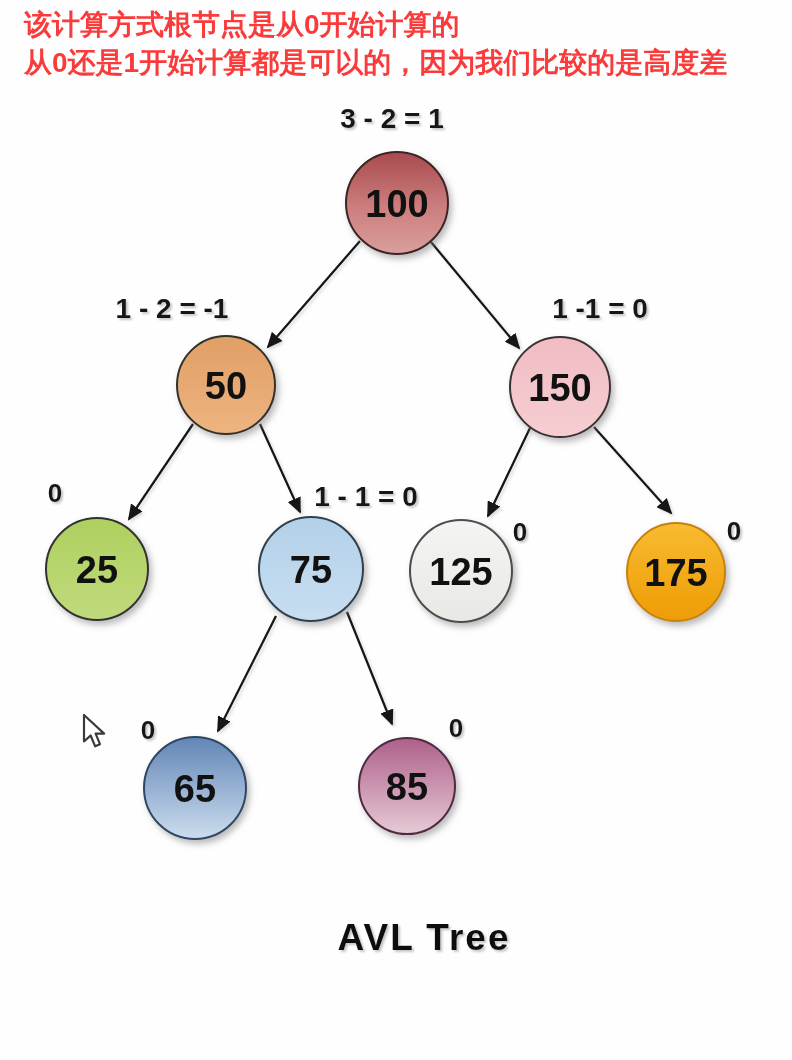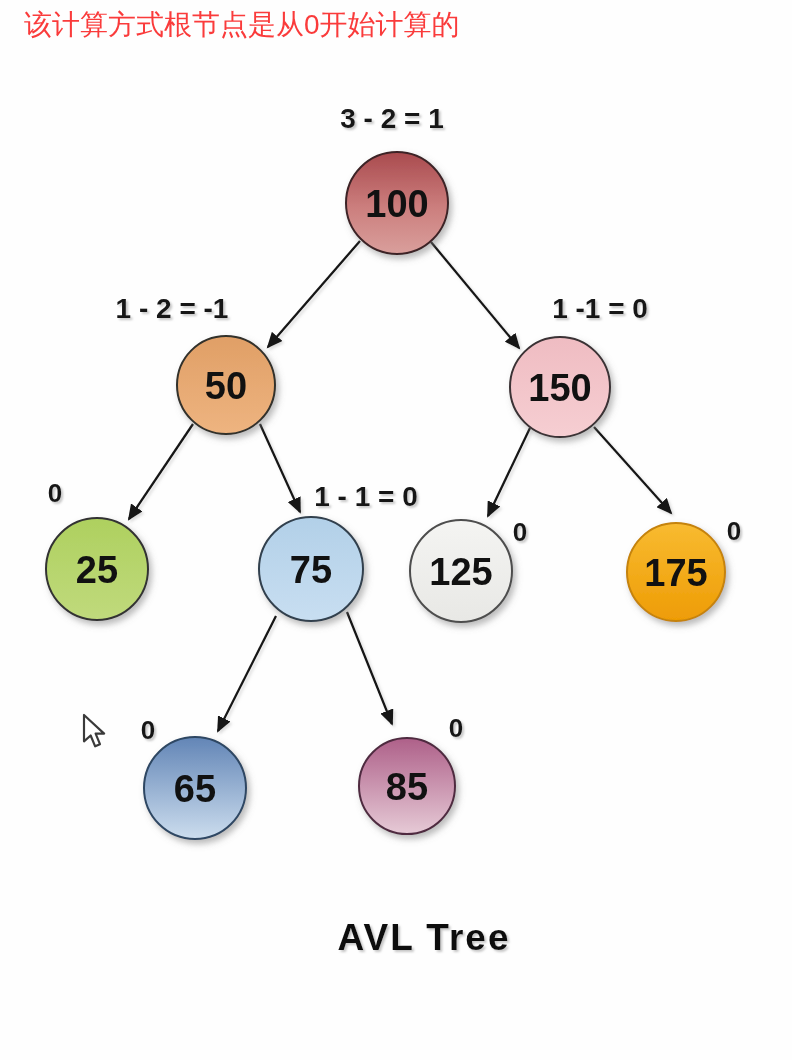--- a/index.html
+++ b/index.html
@@ -5,21 +5,21 @@
   html, body { margin: 0; padding: 0; }
   body {
     width: 792px; height: 1060px;
     background: #fefefe;
     font-family: "Liberation Sans", sans-serif;
     overflow: hidden;
   }
   .stage { position: relative; width: 792px; height: 1060px; }
   .annotation {
     position: absolute; left: 24px; top: 6px;
-    font-size: 28px; line-height: 38px; font-weight: 400;
+    font-size: 28px; line-height: 38px; font-weight: 700;
     color: #fa3b3b; white-space: nowrap;
   }
   svg.tree { position: absolute; left: 0; top: 0; }
   .node-value {
     font-family: "Liberation Sans", sans-serif;
     font-weight: bold; font-size: 38px; fill: #111;
   }
   .balance-label {
     font-family: "Liberation Sans", sans-serif;
     font-weight: bold; font-size: 28px; fill: #141414;
@@ -32,20 +32,21 @@
   }
   .edge { stroke: #141414; stroke-width: 2.3; fill: none; }
 </style>
 </head>
 <body>
 
 <div class="stage">
 
   <div class="annotation">
     <div>该计算方式根节点是从0开始计算的</div>
+    <div>从0还是1开始计算都是可以的，因为我们比较的是高度差</div>
   </div>
 
   <svg class="tree" width="792" height="1060" viewBox="0 0 792 1060">
     <defs>
       <linearGradient id="g100" x1="0" y1="0" x2="0" y2="1">
         <stop offset="0" stop-color="#a94a4e"></stop>
           <stop offset="0.55" stop-color="#cc7f7e"></stop>
           <stop offset="1" stop-color="#d99f9c"></stop>
       </linearGradient>
       <linearGradient id="g50" x1="0" y1="0" x2="0" y2="1">

